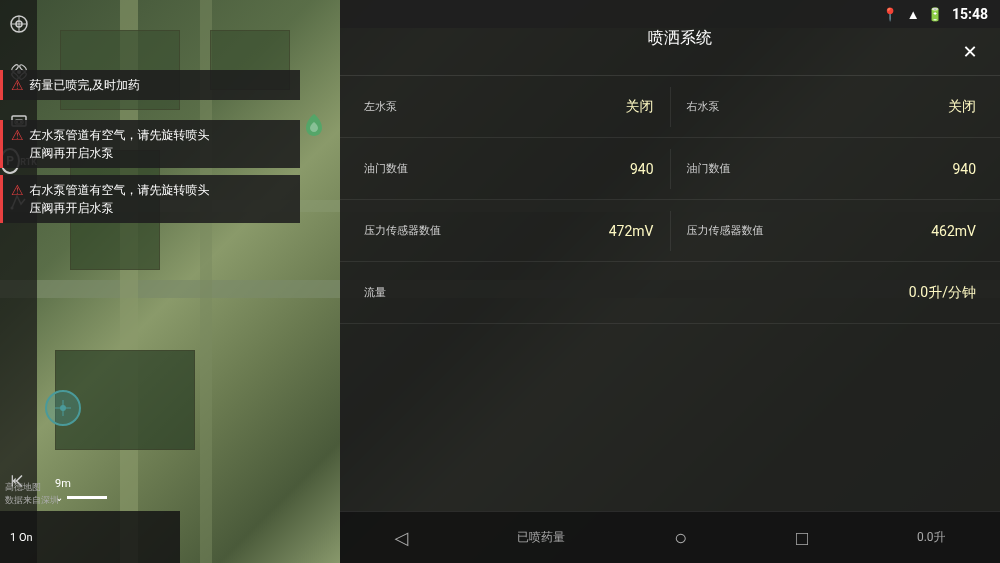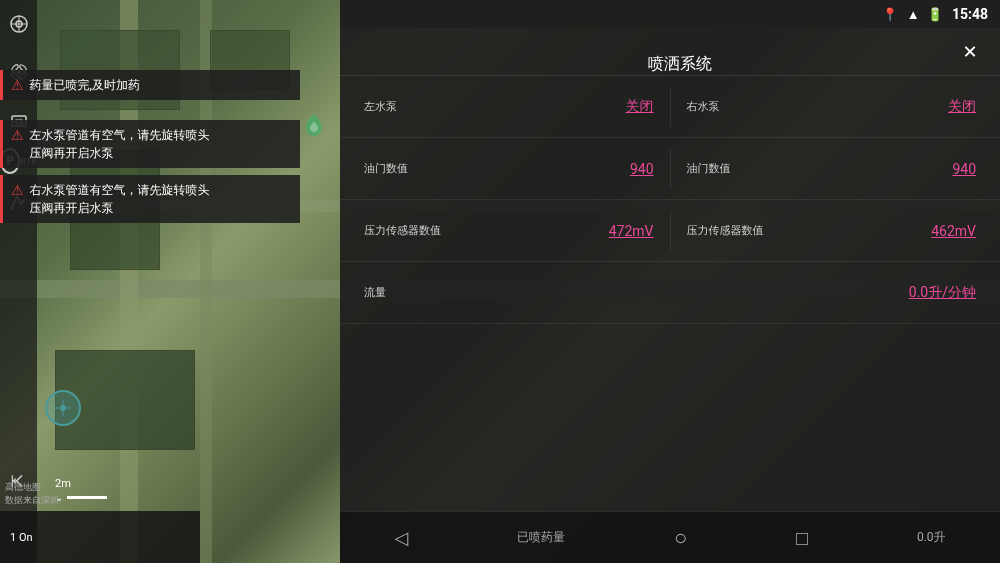--- a/index.html
+++ b/index.html
@@ -121,21 +121,21 @@
       background: rgba(28,28,28,0.92);
       z-index: 80;
       display: flex;
       flex-direction: column;
     }
 
     
     .panel-header {
       height: 48px;
       display: flex;
-      align-items: flex-end;
+      align-items: flex-start;
       justify-content: center;
       position: relative;
       border-bottom: 1px solid rgba(255,255,255,0.1);
       flex-shrink: 0;
       padding-left: 20px;
     }
     .panel-title {
       color: #ffffff;
       font-size: 16px;
       font-weight: normal;
@@ -185,23 +185,22 @@
       align-items: center;
       justify-content: space-between;
       width: 100%;
       text-align: right;
     }
     .row-label {
       color: #d0d0d0;
       font-size: 11px;
     }
     .row-value {
-      color: #ec4899;
+      color: #fef9c3;
       font-size: 14px;
-      text-decoration: underline;
     }
 
     
     .bottom-nav {
       position: absolute;
       bottom: 0; right: 0;
       width: 660px;
       height: 52px;
       background: rgba(20,20,20,0.95);
       display: flex;
@@ -215,21 +214,21 @@
       font-size: 22px;
       display: flex;
       flex-direction: column;
       align-items: center;
     }
 
     
     .bottom-left-info {
       position: absolute;
       bottom: 0; left: 0;
-      width: 200px;
+      width: 180px;
       height: 52px;
       background: rgba(20,20,20,0.85);
       z-index: 90;
       display: flex;
       align-items: center;
       padding-left: 10px;
       gap: 8px;
     }
     .bottom-left-text {
       color: #fff;
@@ -371,21 +370,21 @@
 <div class="alert-panel alert-panel-2">
   <span class="alert-icon">⚠</span>
   <span class="alert-text">左水泵管道有空气，请先旋转喷头<br>压阀再开启水泵</span>
 </div>
 <div class="alert-panel alert-panel-3">
   <span class="alert-icon">⚠</span>
   <span class="alert-text">右水泵管道有空气，请先旋转喷头<br>压阀再开启水泵</span>
 </div>
 
 <div class="map-scale">
-  <span style="color:#fff; font-size:11px;">2m</span>
+  <span style="color:#fff; font-size:11px;">9m</span>
   <div style="display:flex; align-items:center; gap:4px;">
     <span style="color:#fff; font-size:10px;">⌄</span>
     <div class="scale-bar"></div>
   </div>
 </div>
 <div class="map-source">
   高德地图<br>数据来自深圳
 </div>
 
 <div class="drone-icon">

